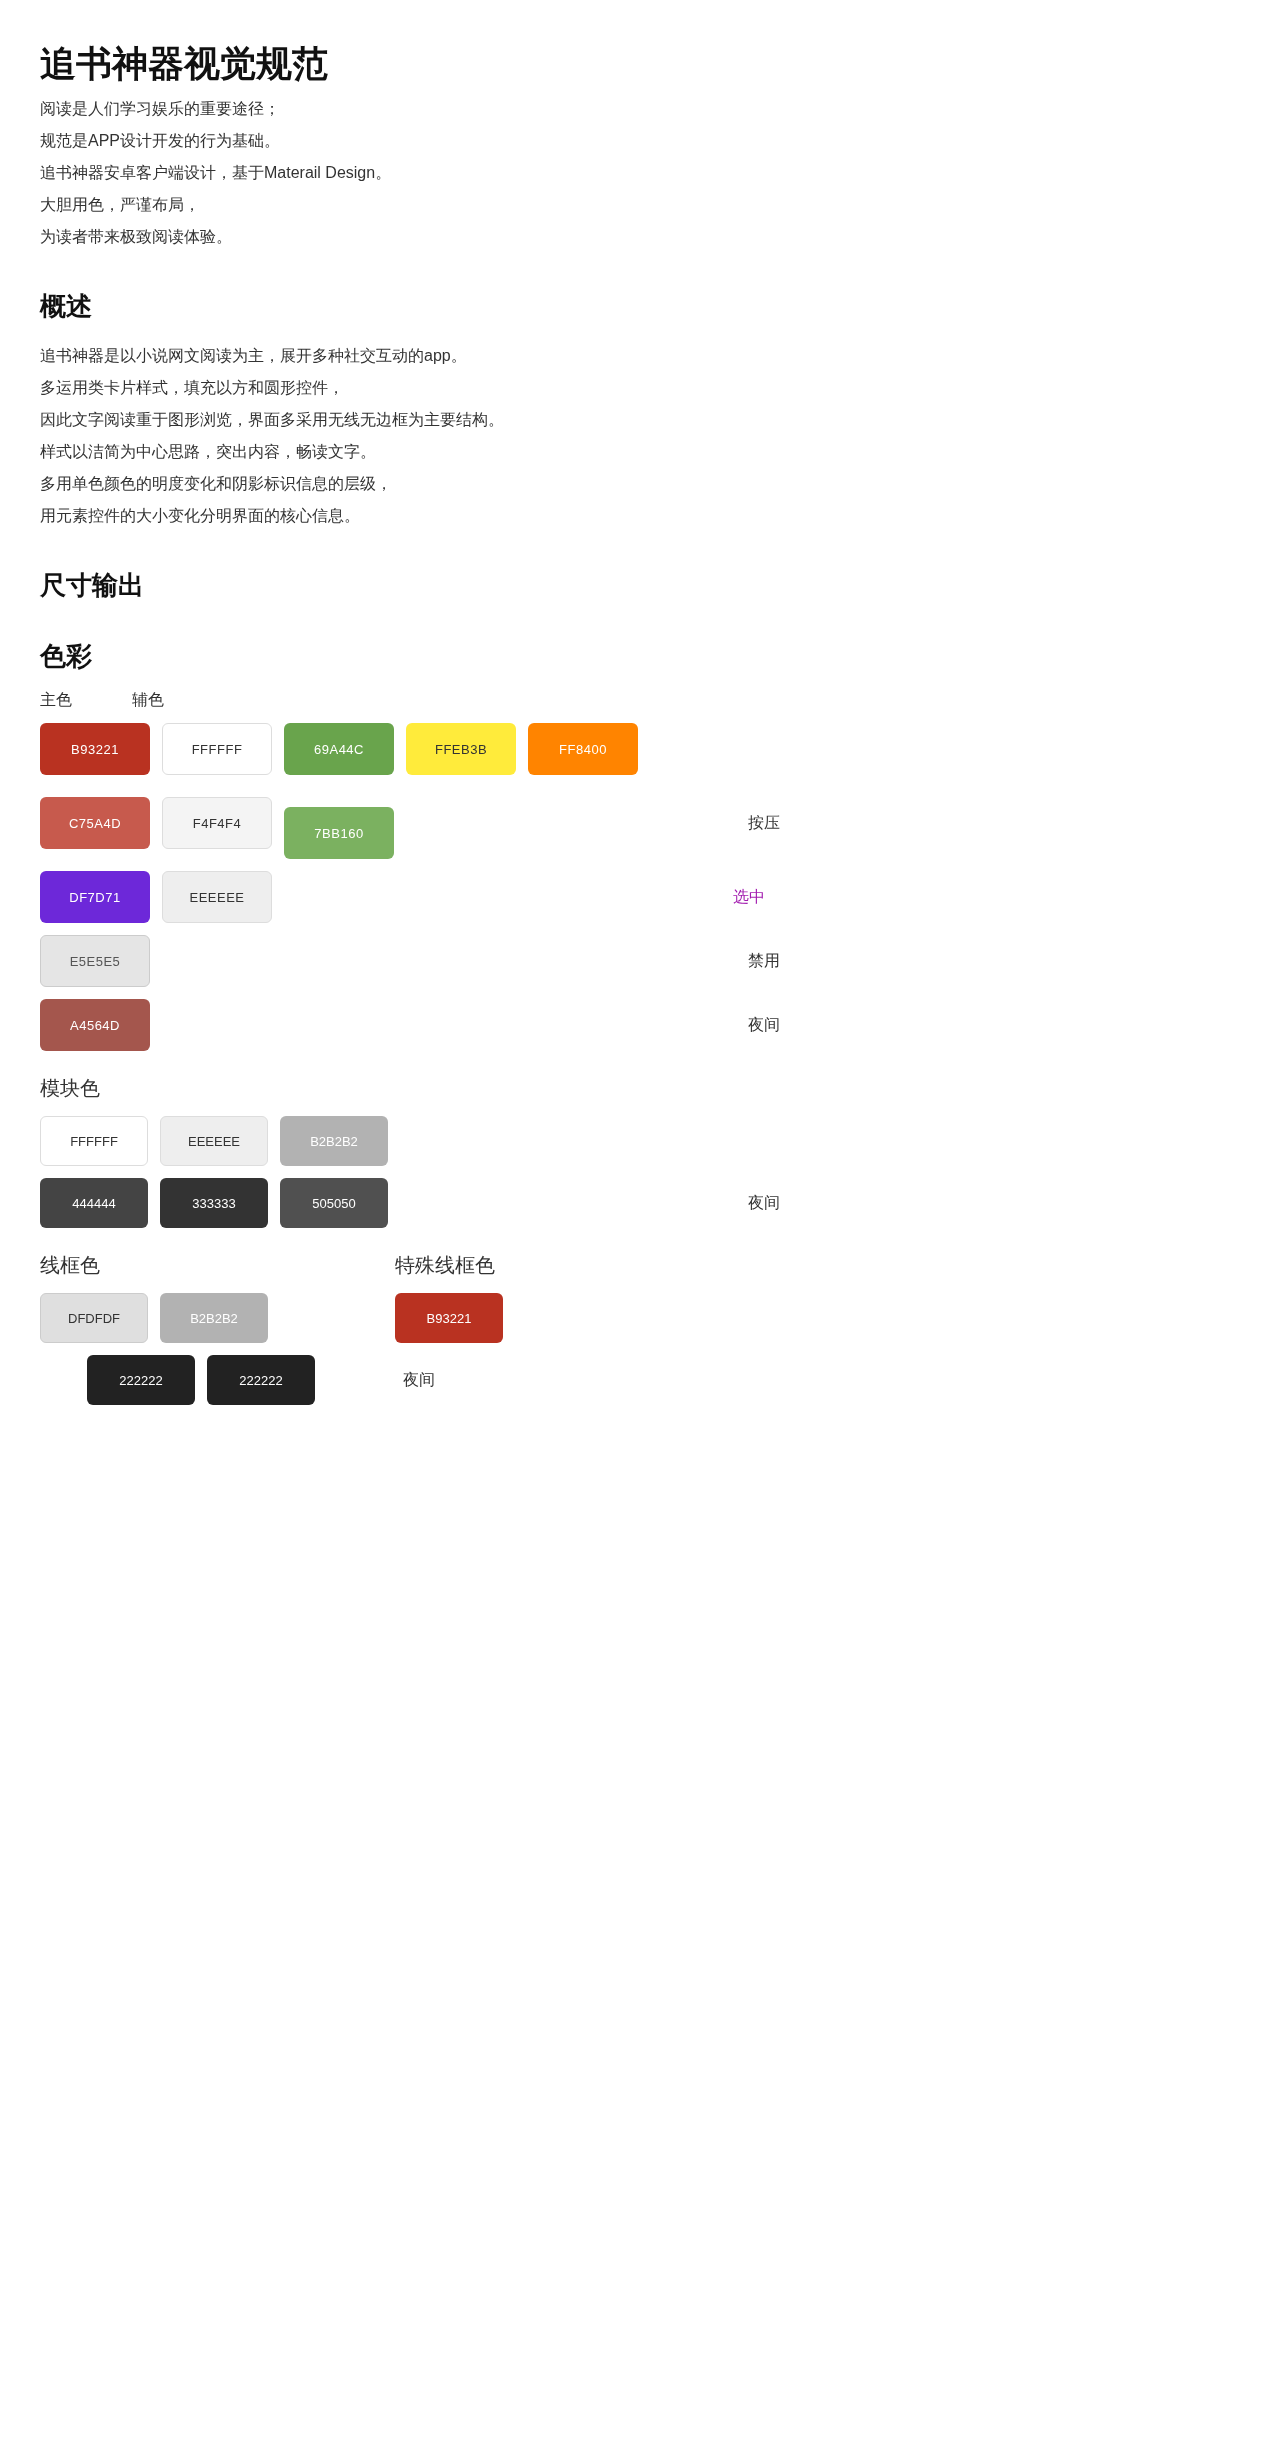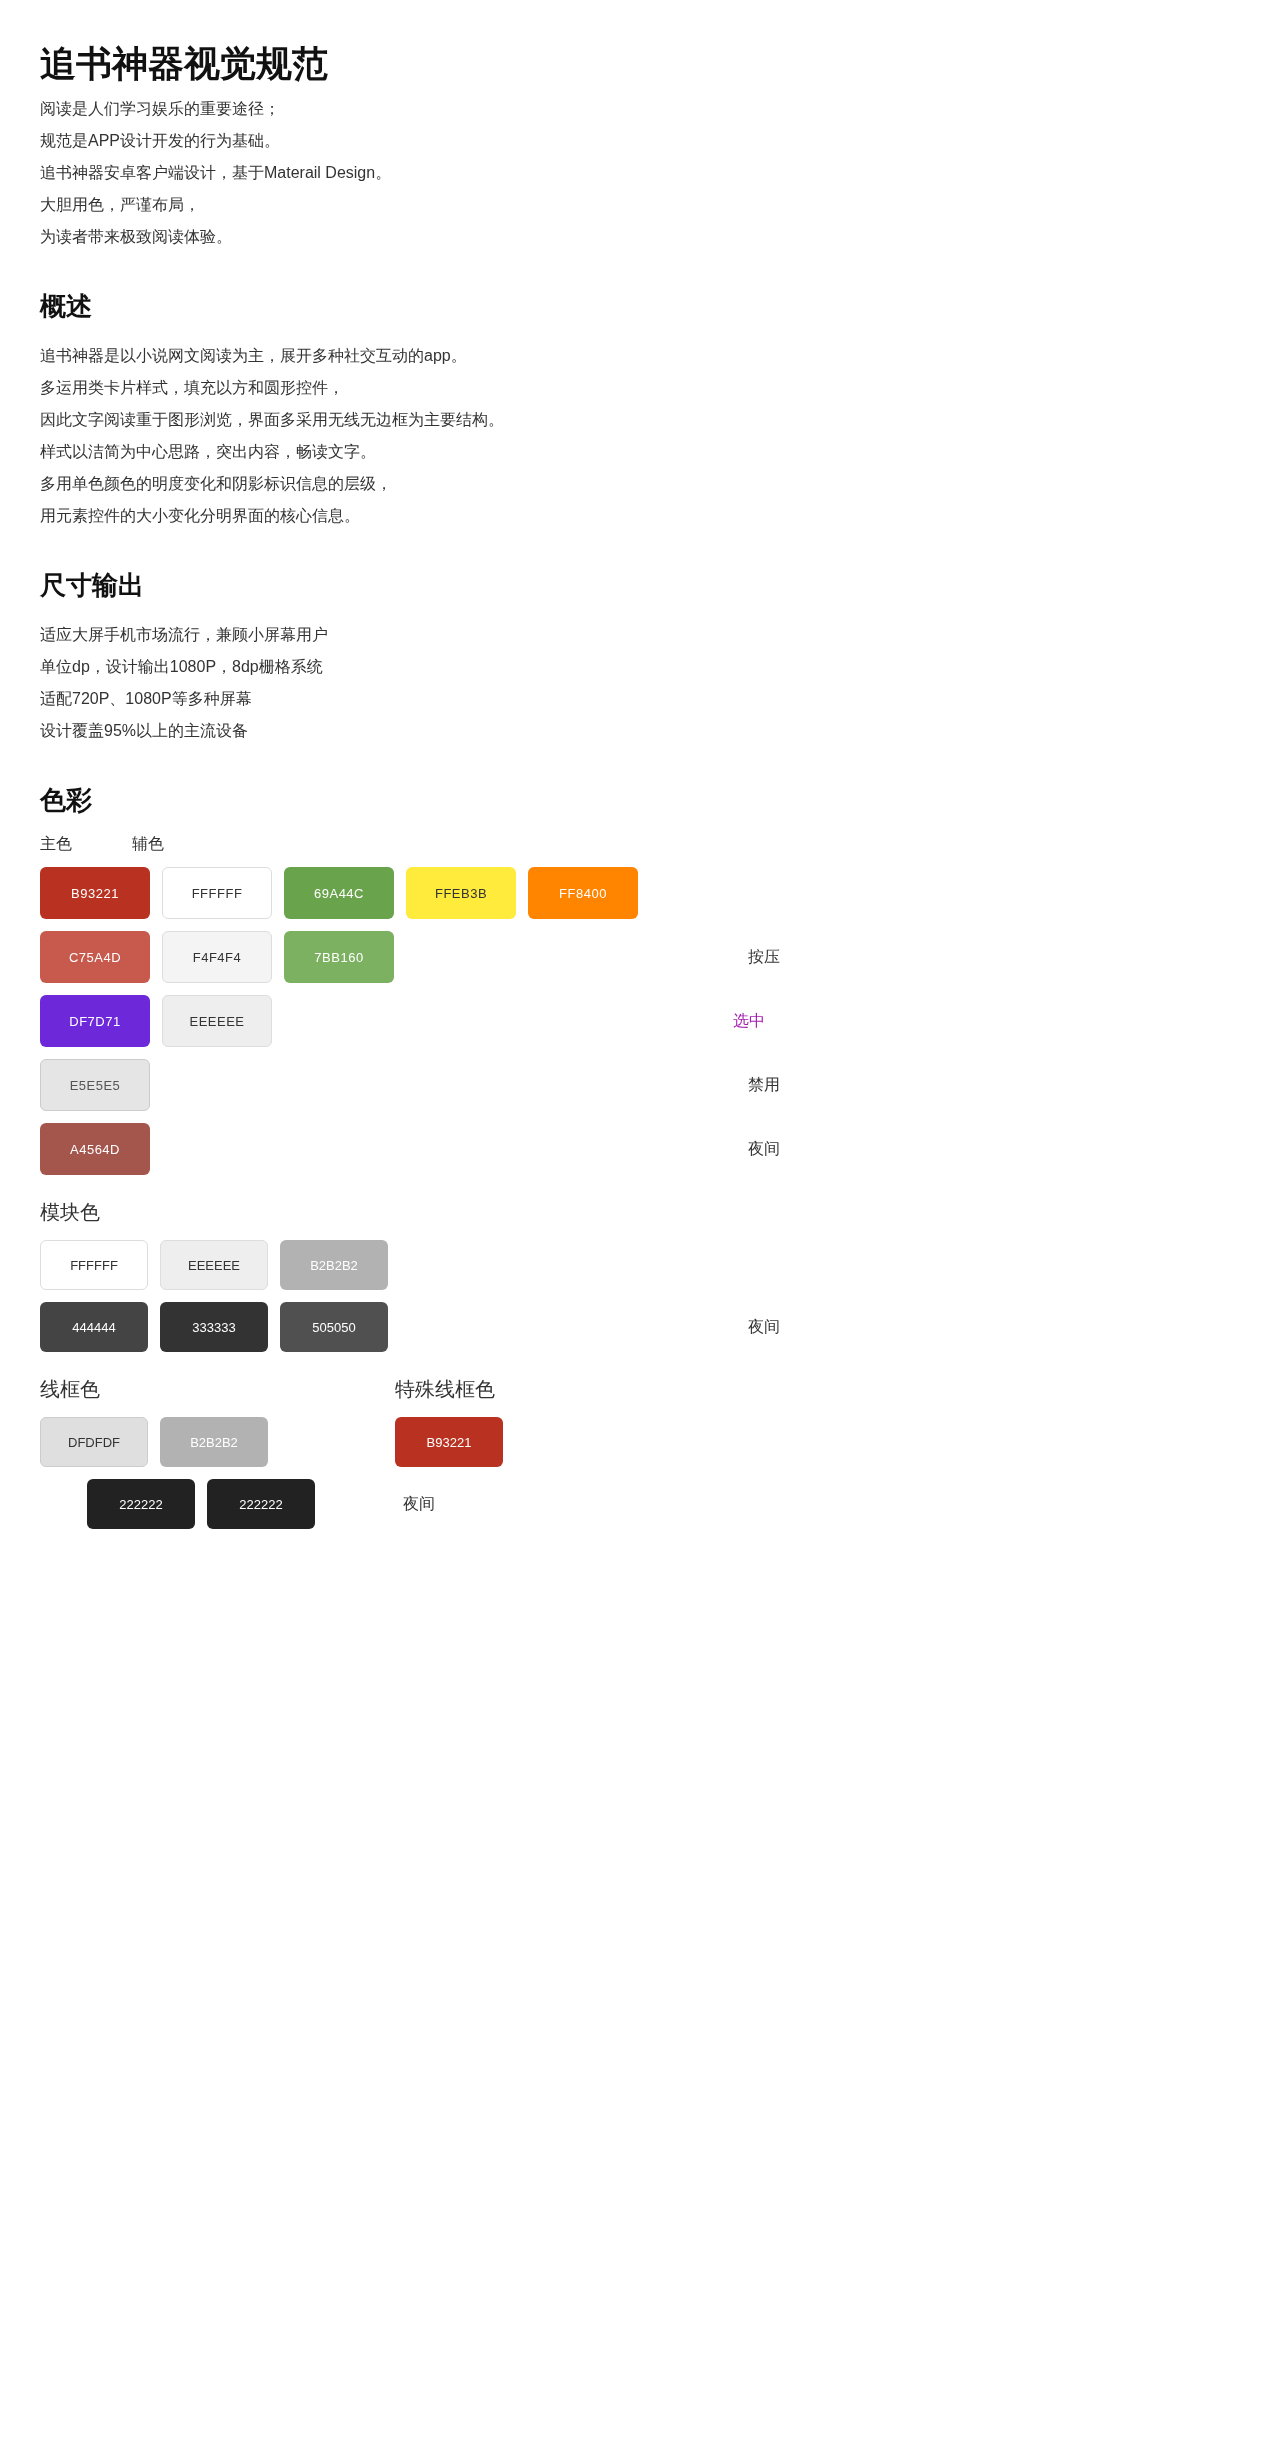--- a/index.html
+++ b/index.html
@@ -102,26 +102,20 @@
     <p>多运用类卡片样式，填充以方和圆形控件，</p>
     <p>因此文字阅读重于图形浏览，界面多采用无线无边框为主要结构。</p>
     <p>样式以洁简为中心思路，突出内容，畅读文字。</p>
     <p>多用单色颜色的明度变化和阴影标识信息的层级，</p>
     <p>用元素控件的大小变化分明界面的核心信息。</p>
   </div>
 </div>
 
 <div class="section">
   <h2>尺寸输出</h2>
-  <div class="body-text">
-    <p>适应大屏手机市场流行，兼顾小屏幕用户</p>
-    <p>单位dp，设计输出1080P，8dp栅格系统</p>
-    <p>适配720P、1080P等多种屏幕</p>
-    <p>设计覆盖95%以上的主流设备</p>
-  </div>
 </div>
 
 <div class="color-section">
   <h2>色彩</h2>
 
   <div class="color-row-header">
     <span>主色</span>
     <span>辅色</span>
   </div>
 
@@ -129,21 +123,21 @@
     <div class="color-swatch" style="background:#B93221;color:#fff;border:none;">B93221</div>
     <div class="color-swatch" style="background:#FFFFFF;color:#333;border:1px solid #ddd;">FFFFFF</div>
     <div class="color-swatch" style="background:#69A44C;color:#fff;border:none;">69A44C</div>
     <div class="color-swatch" style="background:#FFEB3B;color:#333;border:none;">FFEB3B</div>
     <div class="color-swatch" style="background:#FF8400;color:#fff;border:none;">FF8400</div>
   </div>
 
   <div class="color-row" style="position:relative;">
     <div class="color-swatch" style="background:#C75A4D;color:#fff;border:none;">C75A4D</div>
     <div class="color-swatch" style="background:#F4F4F4;color:#333;border:1px solid #ddd;">F4F4F4</div>
-    <div class="color-swatch" style="background:#7BB160;color:#fff;border:none;">7BB160</div>
+    <div class="color-swatch" style="background:#7BB160;color:#fff;border:none;margin-top:20px;">7BB160</div>
     <span style="position:absolute;right:0;font-size:16px;color:#333;">按压</span>
   </div>
 
   <div class="color-row" style="position:relative;">
     <div class="color-swatch" style="background:#6d28d9;color:#fff;border:none;">DF7D71</div>
     <div class="color-swatch" style="background:#EEEEEE;color:#333;border:1px solid #ddd;">EEEEEE</div>
     <span style="position:absolute;right:15px;font-size:16px;color:#a21caf;">选中</span>
   </div>
 
   <div class="color-row" style="position:relative;">

